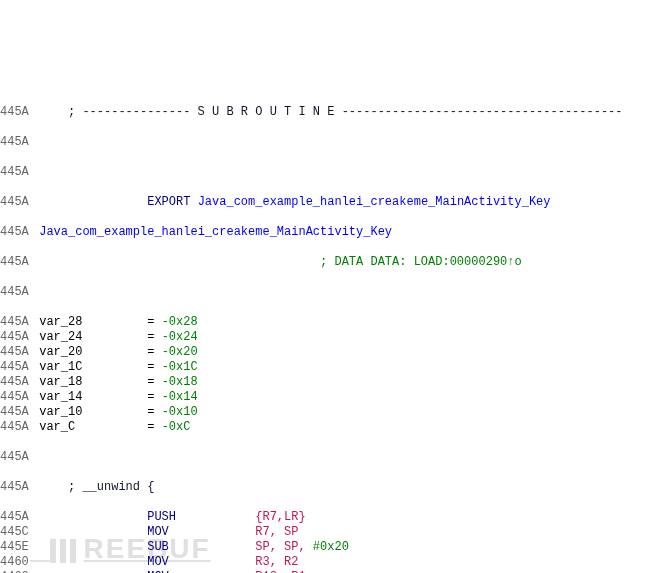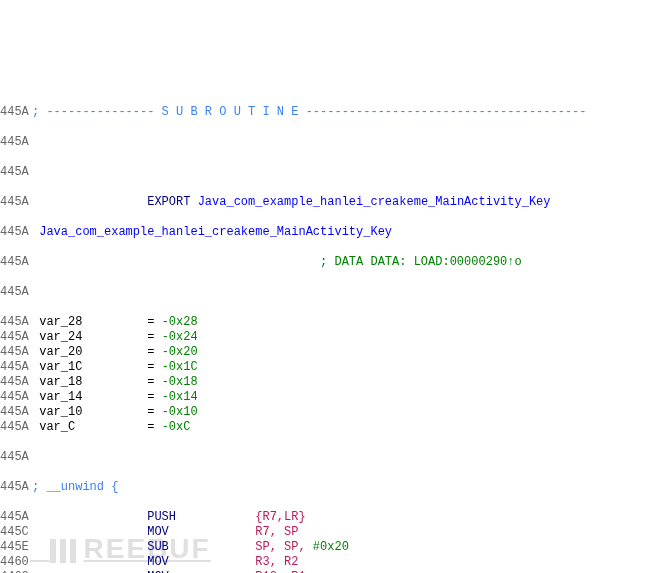--- a/index.html
+++ b/index.html
@@ -15,21 +15,21 @@
 }
 .container { padding: 0; }
 .line { display: flex; height: 15px; }
 .addr { color: #666; width: 32px; flex-shrink: 0; }
 .content { flex: 1; }
 .navy { color: #000080; }
 .blue { color: #0000FF; }
 .green { color: #008000; }
 .darkgreen { color: #000000; }
 .darkcyan { color: #be185d; }
-.gray { color: #3b82f6; }
+.gray { color: #0f172a; margin-left: 36px; }
 .black { color: #000; }
 .watermark {
   position: absolute;
   left: 30px;
   bottom: 10px;
   color: #e0e0e0;
   font-size: 28px;
   font-family: Arial, sans-serif;
   font-weight: bold;
   letter-spacing: 2px;

